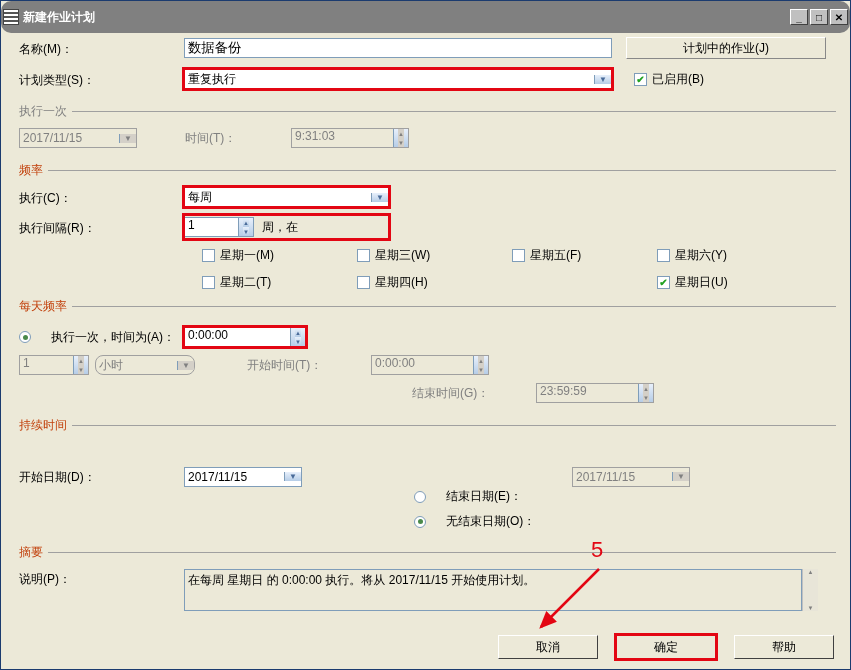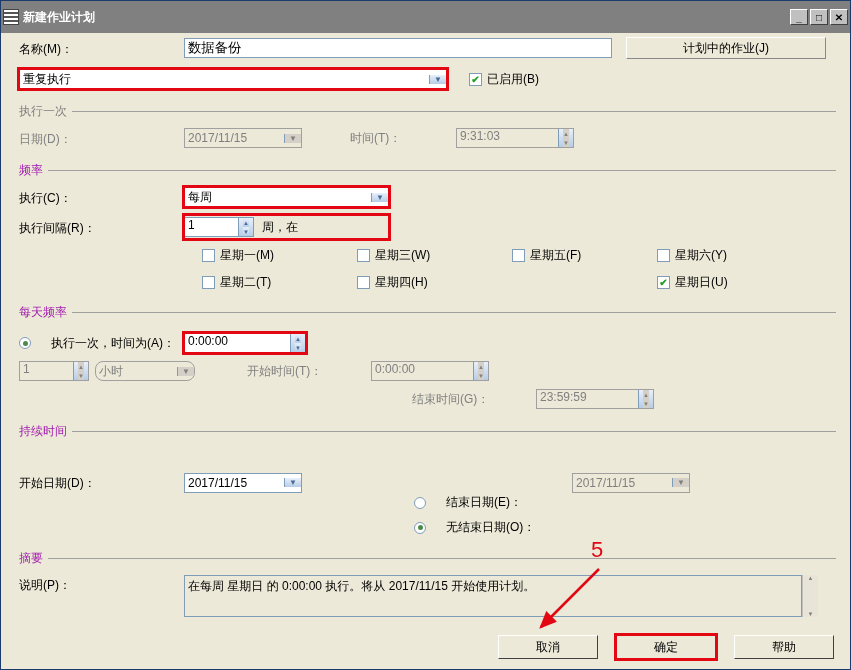--- a/index.html
+++ b/index.html
@@ -17,20 +17,21 @@
     position: relative;
     overflow: hidden;
   }
   .titlebar {
     height: 22px;
     background: #808080;
     color: #fff;
     display: flex;
     align-items: center;
     padding: 16px 2px;
+    border-radius: 10px;
   }
   .titlebar .icon {
     width: 16px; height: 16px;
     margin-right: 4px;
     background: repeating-linear-gradient(0deg,#fff 0 2px,#555 2px 4px);
     border: 1px solid #444;
   }
   .titlebar .title { flex: 1; font-weight: bold; }
   .win-btns { display: flex; gap: 2px; }
   .win-btn {
@@ -73,21 +74,21 @@
   .spin.disabled{ background:#ECE9D8;color:#808080;border-color:#A0A0A0;}
   .spin .btns{ width:15px; display:flex;flex-direction:column;}
   .spin .btns div{flex:1;display:flex;align-items:center;justify-content:center;font-size:6px;background:linear-gradient(#E8F0FB,#B6CDE7);}
   .spin.disabled .btns div{background:#D4D0C8;color:#808080;}
   .chk { display:flex;align-items:center;gap:5px;margin-right:30px;}
   .chk .box{ width:13px;height:13px;border:1px solid #7F9DB9;background:#fff;display:flex;align-items:center;justify-content:center;font-size:10px;font-weight:bold;color:#21A121;}
   .radio { display:flex;align-items:center;gap:20px;}
   .radio .dot{ width:12px;height:12px;border:1px solid #7F9DB9;border-radius:50%;background:#fff;display:flex;align-items:center;justify-content:center;}
   .radio .dot.sel::after{content:"";width:5px;height:5px;border-radius:50%;background:#4A8A4A;}
   fieldset.group{ border:none; border-top:1px solid #A0A0A0; margin:4px 0 4px 0; padding:8px 0 2px 0;}
-  fieldset.group legend{ padding:0 5px 0 0; color:#a21caf;}
+  fieldset.group legend{ padding:0 5px 0 0; color:#c2410c;}
   fieldset.group.disabled legend{color:#808080;}
   .big-btn{
     width:200px;height:22px; background:#ECE9D8; border:1px solid #888;
     border-top-color:#fff;border-left-color:#fff;
     display:flex;align-items:center;justify-content:center;cursor:pointer;
   }
   .btm-btn{
     width:100px;height:24px;background:#ECE9D8;border:1px solid #404040;
     border-top-color:#fff;border-left-color:#fff;
     display:flex;align-items:center;justify-content:center;cursor:pointer;
@@ -117,35 +118,35 @@
   <div class="client">
 
     <div class="row" style="margin-top:4px;">
       <div class="label">名称(M)：</div>
       <input class="textfield" style="width: 428px;" value="数据备份">
       <div style="width:14px;"></div>
       <div class="big-btn">计划中的作业(J)</div>
     </div>
 
     <div class="row" style="margin-top:10px;margin-bottom:14px;">
+      <div class="label">计划类型(S)：</div>
       <div class="combo hl-red" style="width:428px;">
         <div class="val">重复执行</div>
         <div class="btn">▼</div>
       </div>
       <div style="width:22px;"></div>
       <label class="chk">
         <span class="box">✔</span>
         <span>已启用(B)</span>
       </label>
     </div>
 
     <fieldset class="group disabled">
       <legend>执行一次</legend>
       <div class="row">
-        <div class="label disabled" style="width:165px;">日期(D)：</div>
         <div class="combo disabled" style="width:118px;">
           <div class="val">2017/11/15</div>
             <div class="btn">▼</div>
         </div>
         <div style="width:48px;"></div>
         <div class="disabled" style="width:106px;">时间(T)：</div>
         <div class="spin disabled" style="width:118px;">
           <div class="val">9:31:03</div>
             <div class="btns">
               <div>▲</div>
@@ -203,21 +204,21 @@
             <span>星期四(H)</span>
           </label>
         <div></div>
         <label class="chk">
             <span class="box">✔</span>
             <span>星期日(U)</span>
           </label>
       </div>
     </fieldset>
 
-    <fieldset class="group" style="margin-top:11px;">
+    <fieldset class="group" style="margin-top:5px;">
       <legend>每天频率</legend>
       <div class="row" style="margin-top:4px;">
         <div class="radio" style="width:165px;">
           <span class="dot sel"></span>
             <span>执行一次，时间为(A)：</span>
         </div>
         <div class="spin hl-red" style="width:122px;">
           <div class="val">0:00:00</div>
             <div class="btns">
               <div>▲</div>

